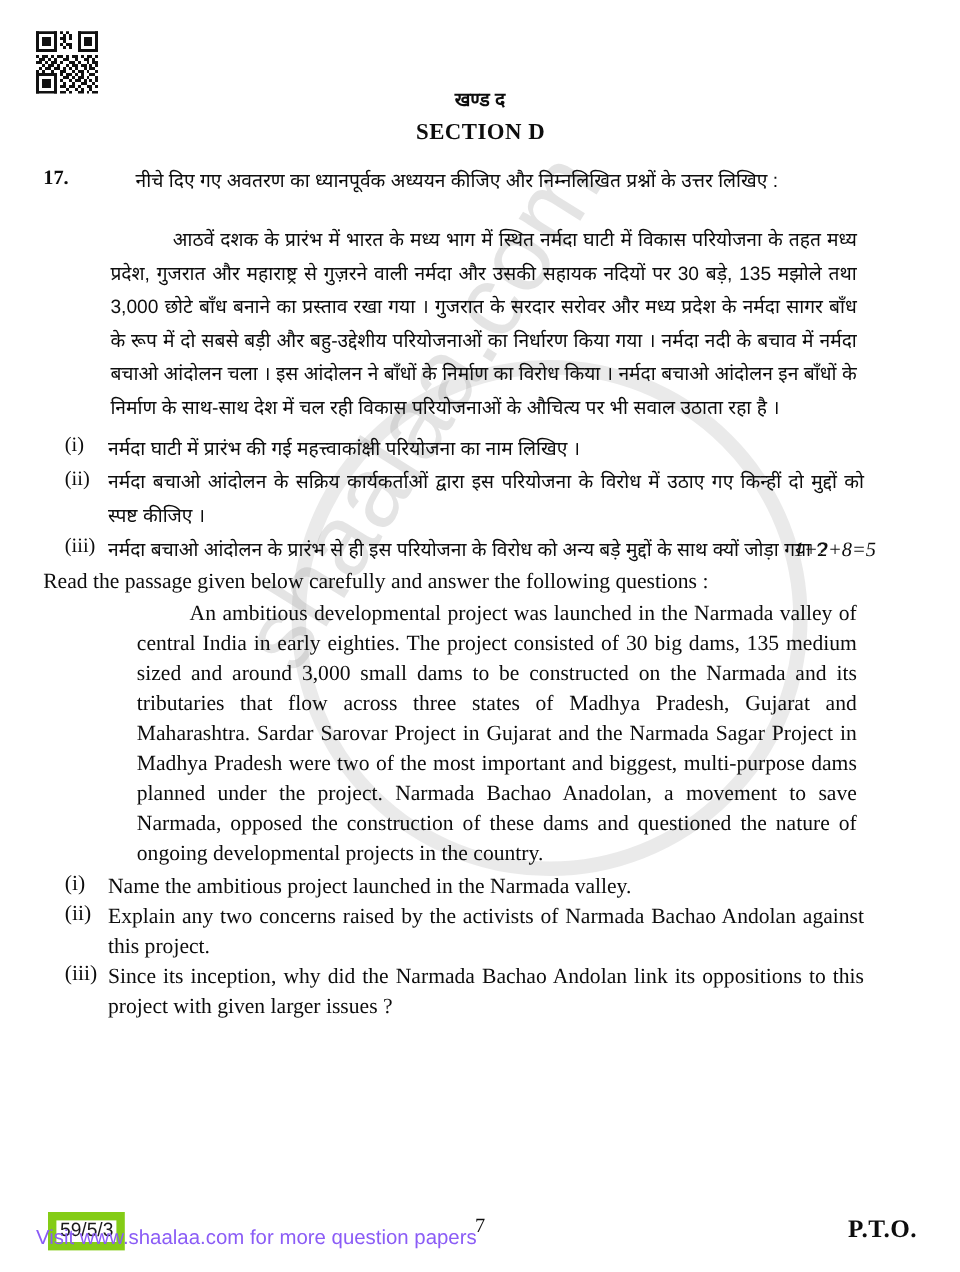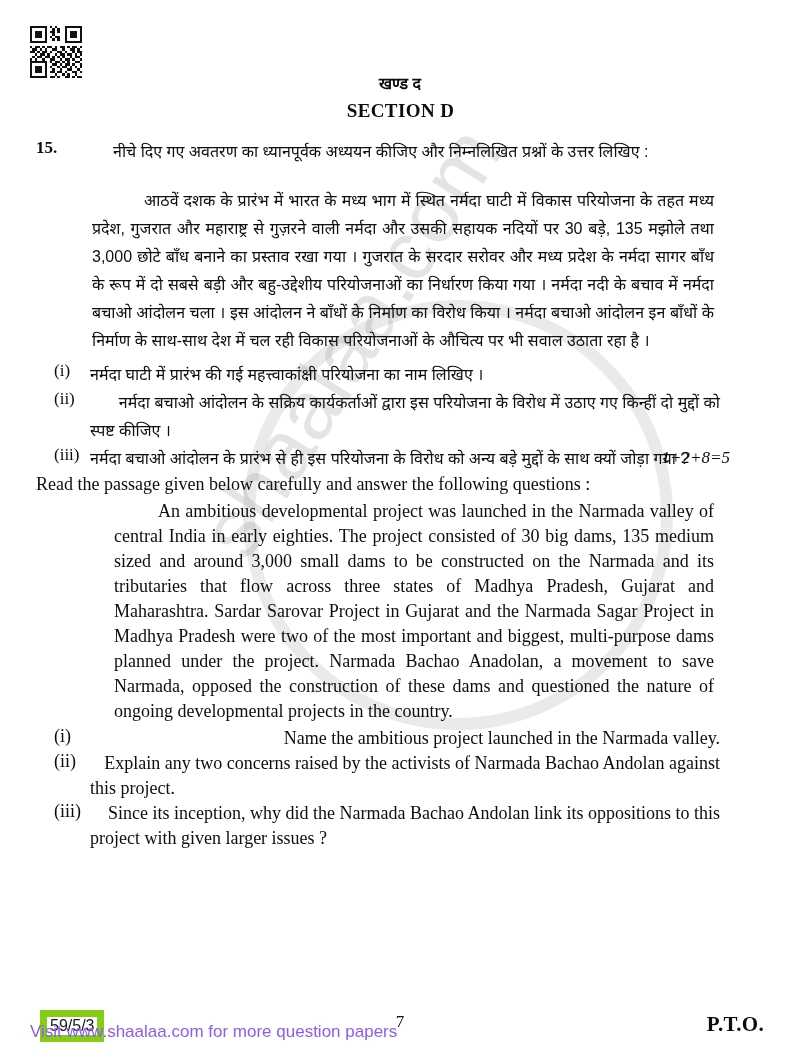--- a/index.html
+++ b/index.html
@@ -142,21 +142,20 @@
   }
   .subrow .rn {
     width: 54px;
     flex: 0 0 54px;
     padding-left: 18px;
     box-sizing: border-box;
   }
   .subrow .stext {
     flex: 1 1 auto;
     padding-right: 6px;
-    text-align: right;
   }
   .sub-hi .rn { font-family: "Liberation Serif", serif; font-size: 17px; }
   .sub-en .rn { font-size: 18px; }
 
   .marks {
     text-align: right;
     font-style: italic;
     font-size: 17px;
     padding-right: 34px;
     margin-top: -25px;
@@ -340,21 +339,21 @@
       <rect x="19" y="20" width="2" height="1"></rect>
     </g>
   </svg>
 
   <div class="heading-hi hi">खण्ड द</div>
   <div class="heading-en">SECTION D</div>
 
   <div id="body-block">
 
     <div class="qrow">
-      <div class="qnum">15.</div>
+      <div class="qnum">17.</div>
       <div class="qbody hi justify" style="padding-right:40px;">नीचे दिए गए अवतरण का ध्यानपूर्वक अध्ययन कीजिए और निम्नलिखित प्रश्नों के उत्तर लिखिए :</div>
     </div>
 
     <div class="hi passage-hi">आठवें दशक के प्रारंभ में भारत के मध्य भाग में स्थित नर्मदा घाटी में विकास परियोजना के तहत मध्य प्रदेश, गुजरात और महाराष्ट्र से गुज़रने वाली नर्मदा और उसकी सहायक नदियों पर 30 बड़े, 135 मझोले तथा 3,000 छोटे बाँध बनाने का प्रस्ताव रखा गया । गुजरात के सरदार सरोवर और मध्य प्रदेश के नर्मदा सागर बाँध के रूप में दो सबसे बड़ी और बहु-उद्देशीय परियोजनाओं का निर्धारण किया गया । नर्मदा नदी के बचाव में नर्मदा बचाओ आंदोलन चला । इस आंदोलन ने बाँधों के निर्माण का विरोध किया । नर्मदा बचाओ आंदोलन इन बाँधों के निर्माण के साथ-साथ देश में चल रही विकास परियोजनाओं के औचित्य पर भी सवाल उठाता रहा है ।</div>
 
     <div class="sub-list-hi">
       <div class="subrow sub-hi">
         <div class="rn">(i)</div>
         <div class="stext hi justify">नर्मदा घाटी में प्रारंभ की गई महत्त्वाकांक्षी परियोजना का नाम लिखिए ।</div>
       </div>

